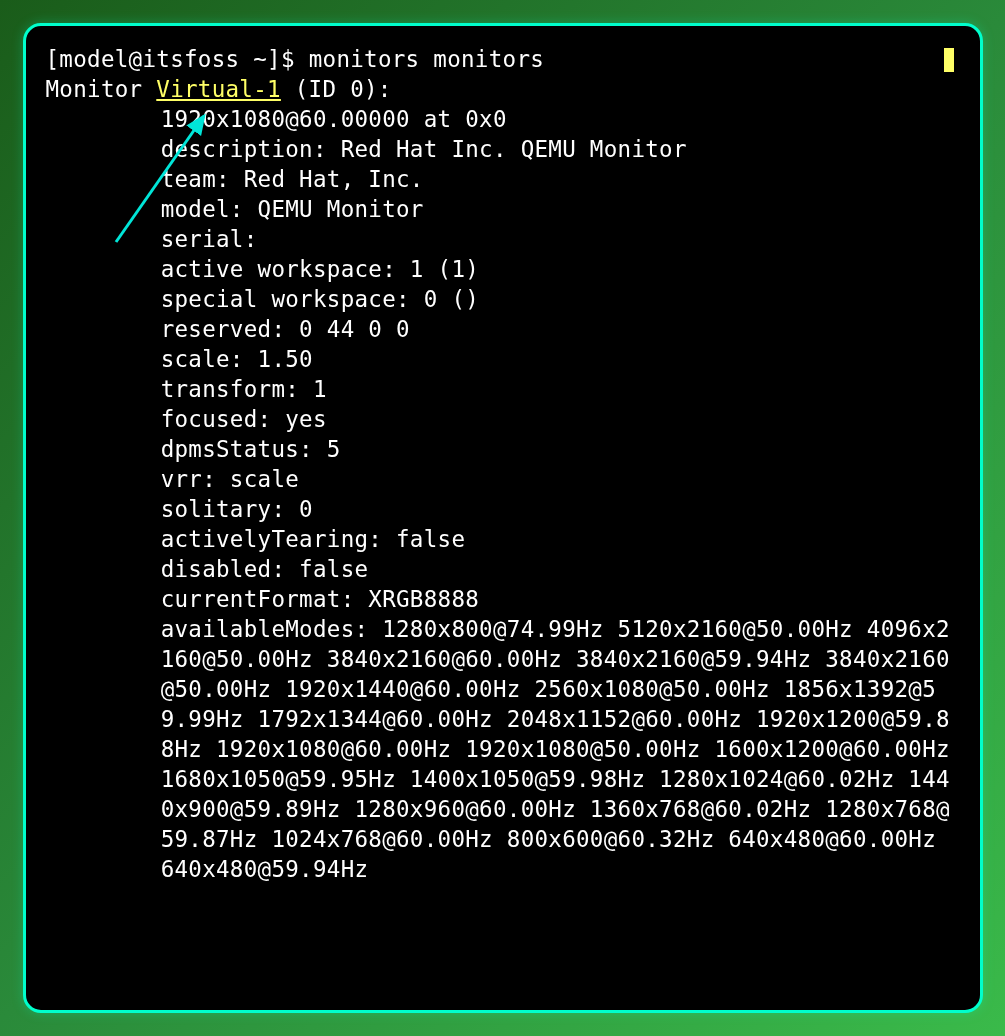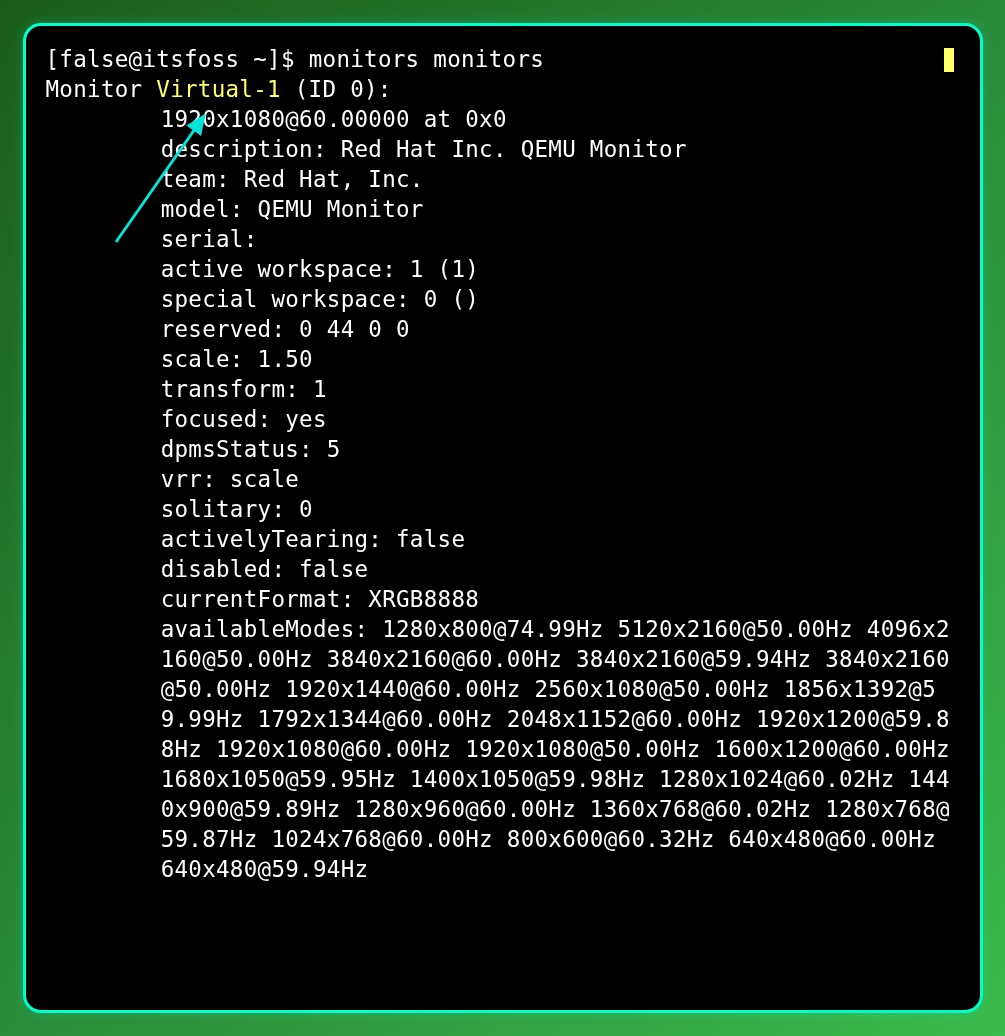--- a/index.html
+++ b/index.html
@@ -34,20 +34,21 @@
     white-space: pre-wrap;
     word-break: break-all;
     font-family: "DejaVu Sans Mono", "Liberation Mono", monospace;
     letter-spacing: 0.3px;
   }
   .prompt-part {
     color: #ffffff;
   }
   .highlight {
     color: #ffff66;
+    text-decoration: underline;
   }
   .cursor {
     position: absolute;
     top: 22px;
     right: 26px;
     width: 10px;
     height: 24px;
     background: #ffff66;
   }
   .indent {
@@ -63,21 +64,21 @@
     width: 150px;
     height: 150px;
   }
 </style>
 </head>
 <body>
 
 <div class="terminal-window">
   <div class="cursor"></div>
 
-  <div class="terminal-content"><span class="prompt-part">[</span><span>false</span><span>@</span><span>itsfoss</span> <span>~</span><span class="prompt-part">]</span><span>$</span> <span>monitors monitors</span>
+  <div class="terminal-content"><span class="prompt-part">[</span><span>model</span><span>@</span><span>itsfoss</span> <span>~</span><span class="prompt-part">]</span><span>$</span> <span>monitors monitors</span>
 <span>Monitor </span><span class="highlight">Virtual-1</span><span> (ID 0):</span>
 <div class="indent"><span>1920x1080@60.00000 at 0x0</span>
 <span>description: Red Hat Inc. QEMU Monitor</span>
 <span>team: Red Hat, Inc.</span>
 <span>model: QEMU Monitor</span>
 <span>serial:</span>
 <span>active workspace: 1 (1)</span>
 <span>special workspace: 0 ()</span>
 <span>reserved: 0 44 0 0</span>
 <span>scale: 1.50</span>

